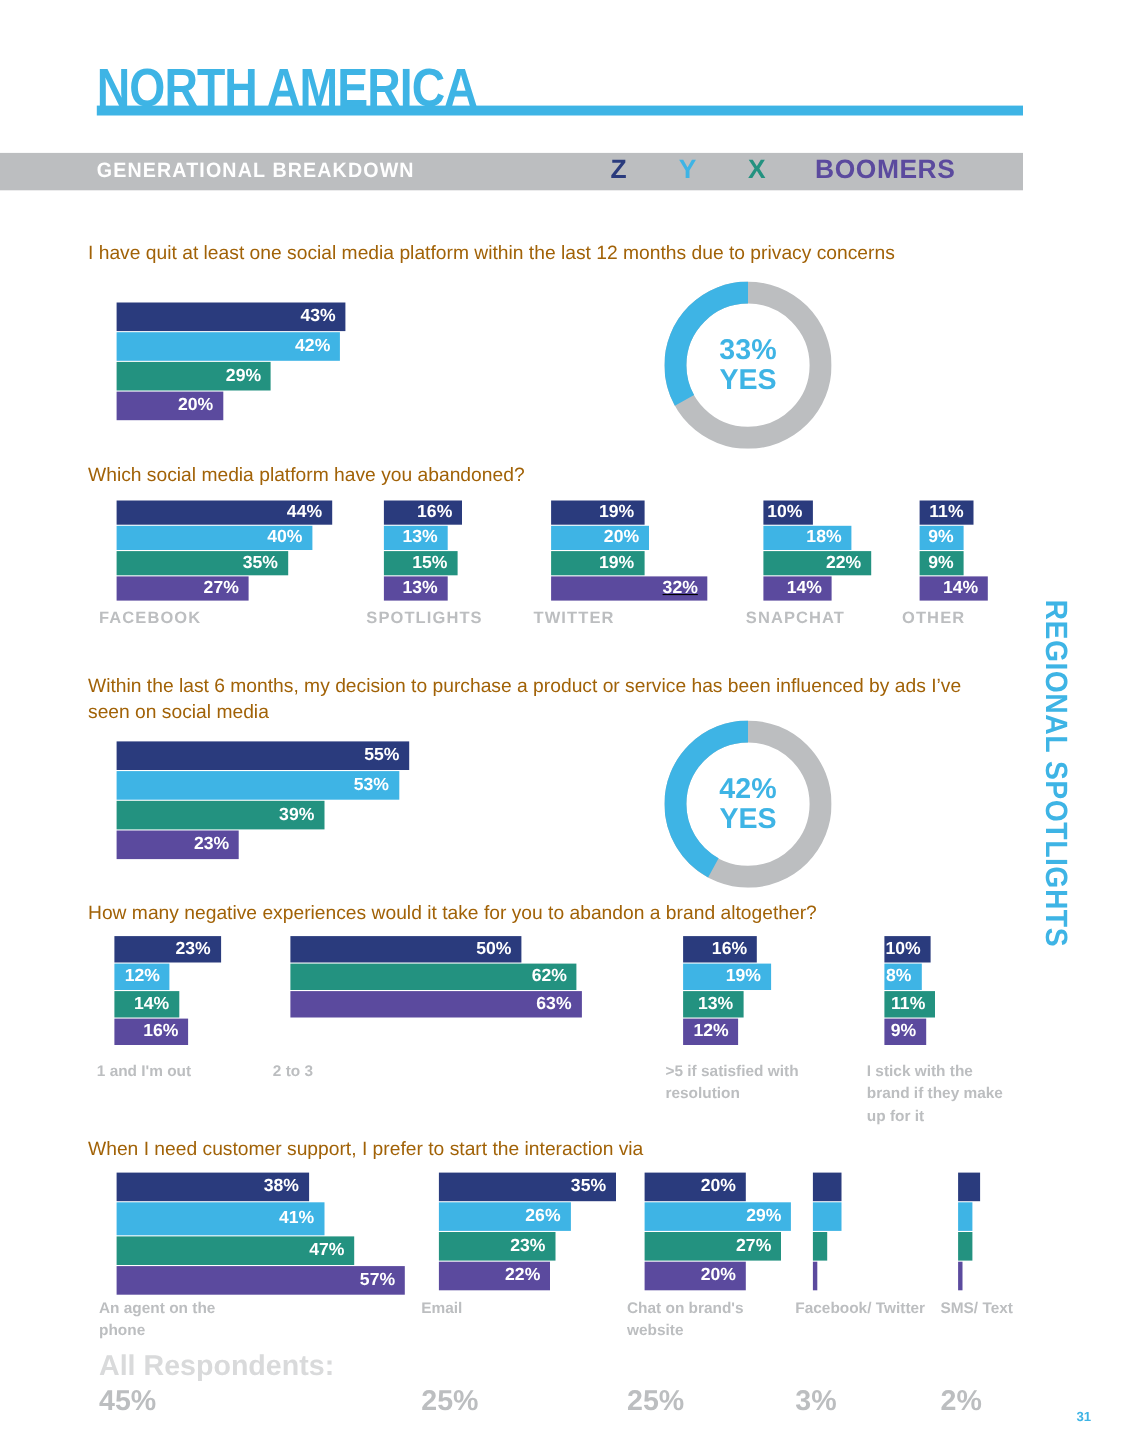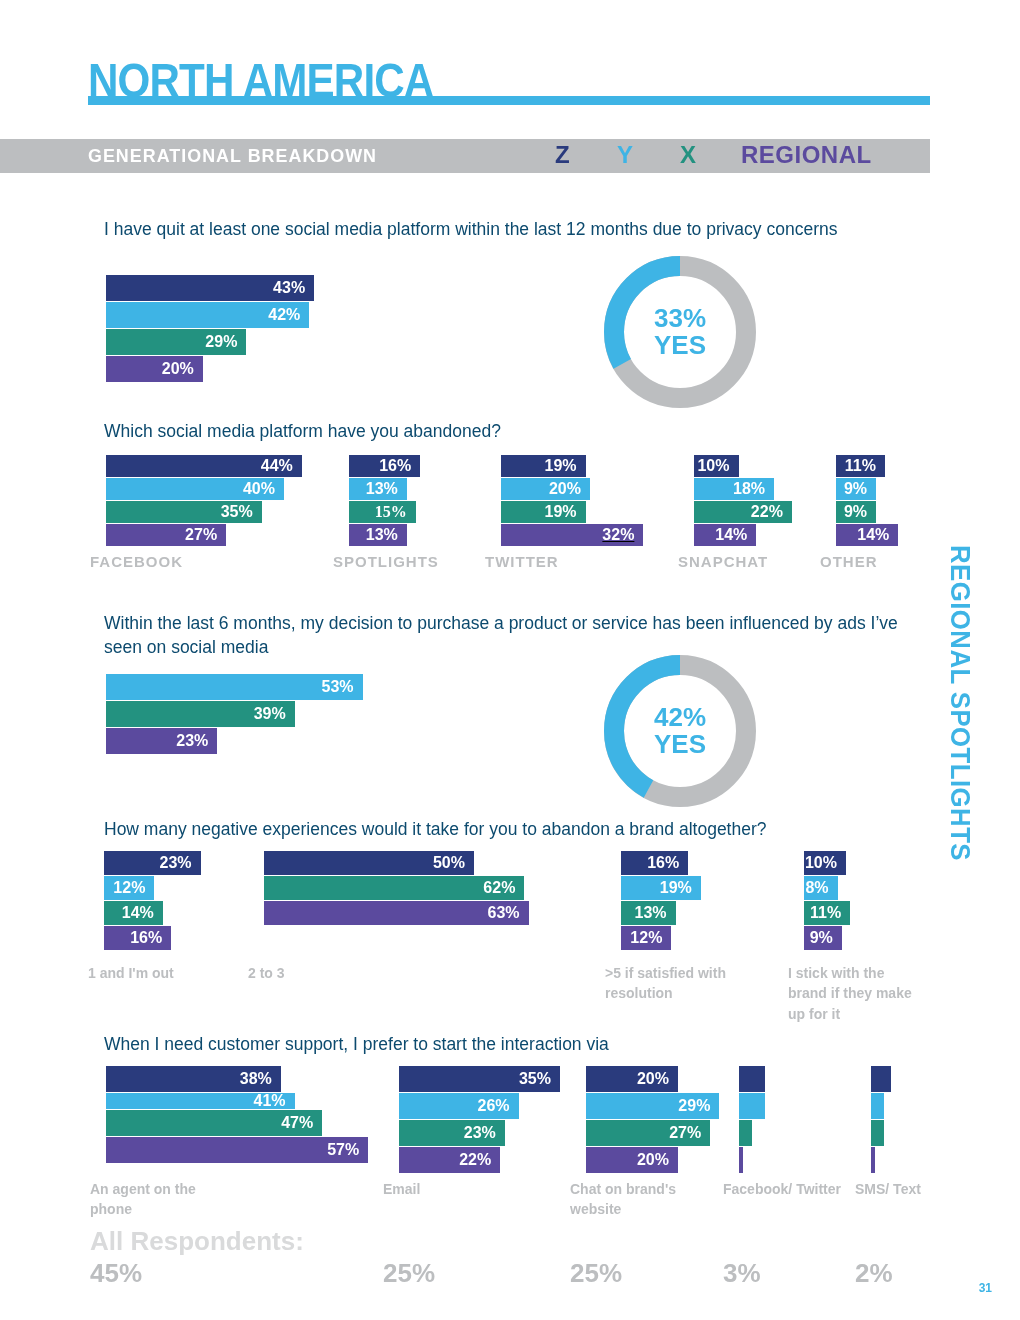--- a/index.html
+++ b/index.html
@@ -41,21 +41,21 @@
     writing-mode:vertical-rl;text-orientation:mixed;
     transform:scaleY(0.92);transform-origin:top center;white-space:nowrap;
   }
   .page-num{
     position:absolute;right:28px;top:1281px;
     font-weight:bold;font-size:12px;color:#3EB4E5;
   }
 
   
   .q{
-    position:absolute;left:104px;font-size:17.5px;color:#0c4a6e;line-height:1.35;
+    position:absolute;left:80px;font-size:17.5px;color:#a16207;line-height:1.35;
     width:830px;
   }
 
   
   .barblock{position:absolute;margin-left:16px;}
   .bar{
     position:relative;height:26px;margin-bottom:1px;
     display:flex;align-items:center;justify-content:flex-end;
     box-sizing:border-box;
   }
@@ -101,21 +101,21 @@
 <div class="page-title">NORTH AMERICA</div>
 <div class="title-rule"></div>
 
 <div class="gen-band"></div>
 <div class="gen-band-label">GENERATIONAL BREAKDOWN</div>
 
 <div class="legend">
   <span class="lg-z">Z</span>
   <span class="lg-y">Y</span>
   <span class="lg-x">X</span>
-  <span class="lg-b">REGIONAL</span>
+  <span class="lg-b">BOOMERS</span>
 </div>
 
 <div class="side-label">REGIONAL SPOTLIGHTS</div>
 <div class="page-num">31</div>
 
 <div class="q" style="top:218px;">I have quit at least one social media platform within the last 12 months due to privacy concerns</div>
 
 <div class="barblock" id="bars-quit" style="left:90px;top:275px;">
     <div class="bar c-z" style="width: 208.12px; height: 26px;">
       <span class="v">43%</span>
@@ -160,21 +160,21 @@
       </div>
     </div>
     <div class="cat-label caps" style="left: 90px; top: 551px;">FACEBOOK</div>
     <div class="barblock" style="left: 333px; top: 455px;">
       <div class="bar c-z" style="width: 71.2px; height: 22px;">
         <span class="v">16%</span>
       </div>
       <div class="bar c-y" style="width: 57.85px; height: 22px;">
         <span class="v">13%</span>
       </div>
-      <div class="bar c-x" style="width: 66.75px; height: 22px; font-family: Liberation Serif, serif;">
+      <div class="bar c-x" style="width: 66.75px; height: 22px;">
         <span class="v">15%</span>
       </div>
       <div class="bar c-b" style="width: 57.85px; height: 22px;">
         <span class="v">13%</span>
       </div>
     </div>
     <div class="cat-label caps" style="left: 333px; top: 551px;">SPOTLIGHTS</div>
     <div class="barblock" style="left: 485px; top: 455px;">
       <div class="bar c-z" style="width: 84.55px; height: 22px;">
         <span class="v">19%</span>
@@ -218,20 +218,23 @@
       <div class="bar c-b" style="width: 62.3px; height: 22px;">
         <span class="v">14%</span>
       </div>
     </div>
     <div class="cat-label caps" style="left: 820px; top: 551px;">OTHER</div>
   </div>
 
 <div class="q" style="top:612px;">Within the last 6 months, my decision to purchase a product or service has been influenced by ads I’ve seen on social media</div>
 
 <div class="barblock" id="bars-ads" style="left:90px;top:674px;">
+    <div class="bar c-z" style="width: 266.2px; height: 26px;">
+      <span class="v">55%</span>
+    </div>
     <div class="bar c-y" style="width: 256.52px; height: 26px;">
       <span class="v">53%</span>
     </div>
     <div class="bar c-x" style="width: 188.76px; height: 26px;">
       <span class="v">39%</span>
     </div>
     <div class="bar c-b" style="width: 111.32px; height: 26px;">
       <span class="v">23%</span>
     </div>
   </div>
@@ -309,21 +312,21 @@
     <div class="cat-label" style="left: 788px; top: 963px; width: 130px;">I stick with the brand if  they make up for it</div>
   </div>
 
 <div class="q" style="top:1033px;">When I need customer support, I prefer to start the interaction via</div>
 
 <div id="groups-support">
     <div class="barblock" style="left: 90px; top: 1066px;">
       <div class="bar c-z" style="width: 174.8px; height: 26px;">
         <span class="v">38%</span>
       </div>
-      <div class="bar c-y" style="width: 188.6px; height: 16px;">
+      <div class="bar c-y" style="width: 188.6px; height: 30px;">
         <span class="v">41%</span>
       </div>
       <div class="bar c-x" style="width: 216.2px; height: 26px;">
         <span class="v">47%</span>
       </div>
       <div class="bar c-b" style="width: 262.2px; height: 26px;">
         <span class="v">57%</span>
       </div>
     </div>
     <div class="cat-label" style="left: 90px; top: 1179px; width: 135px;">An agent on the phone</div>

